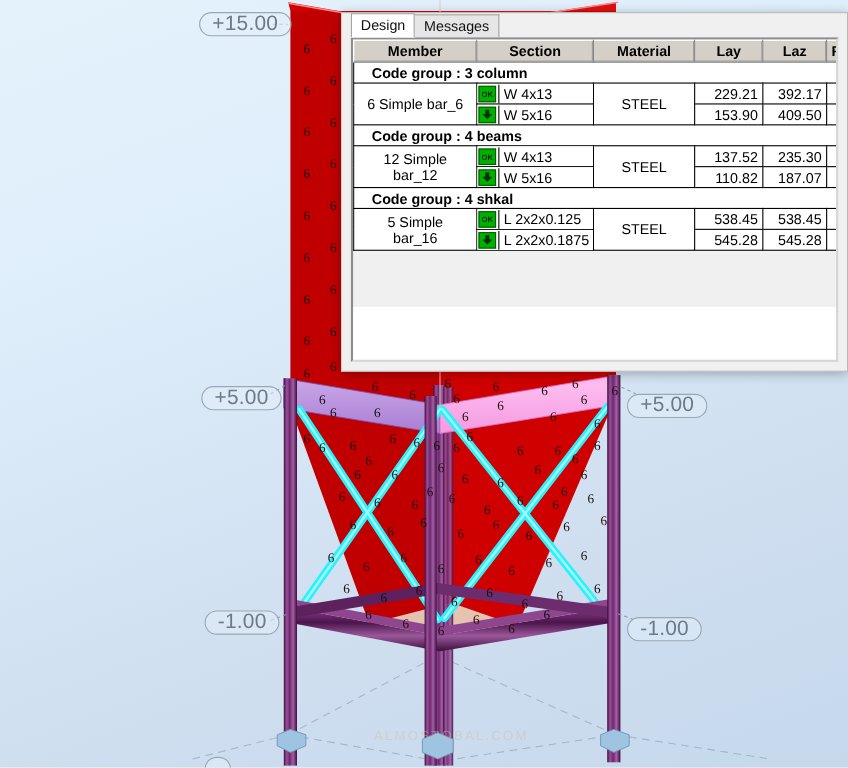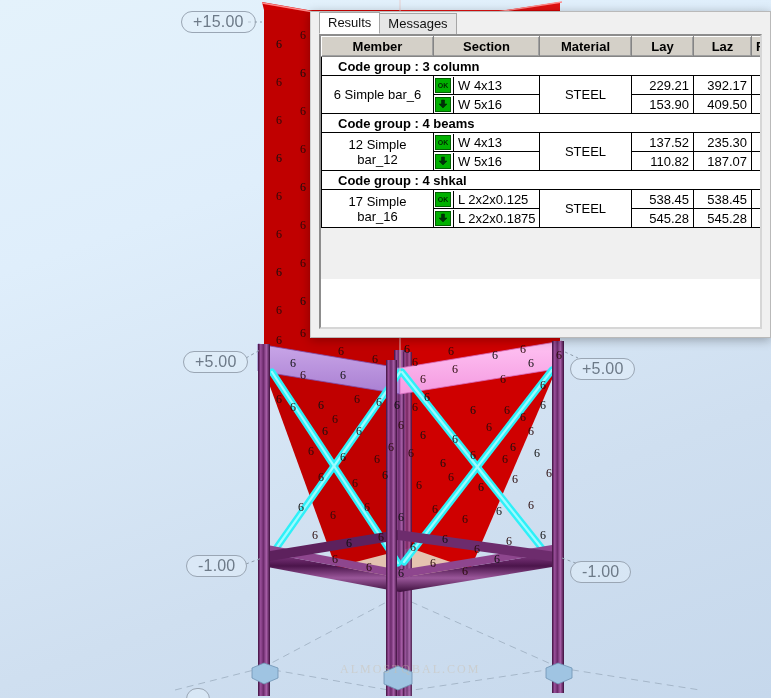--- a/index.html
+++ b/index.html
@@ -18,38 +18,38 @@
 
   
   #viewport { position:absolute; inset:0; }
 
   .lvl-tag {
     position: absolute;
     border: 1px solid #9aa6b4;
     border-radius: 11px;
     background: rgba(226,238,250,0.55);
     color: #6d7a88;
-    font-size: 16px;
+    font-size: 19px;
     line-height: 20px;
     height: 22px;
     padding: 0 11px;
     white-space: nowrap;
     letter-spacing: .2px;
   }
 
   
   .watermark {
     position:absolute;
     color: rgba(214,196,170,0.55);
     font-size: 34px;
     letter-spacing: 1px;
     user-select:none;
     white-space:nowrap;
   }
-  .watermark.sub { font-size: 12px; color: rgba(205,190,170,0.45); letter-spacing:2px;font-family:Liberation Serif, serif; }
+  .watermark.sub { font-size: 12px; color: rgba(205,190,170,0.45); letter-spacing:2px; }
 
   
   svg.scene { position:absolute; left:0; top:0; width:771px; height:698px; }
 
   .mlabel {
     position:absolute;
     font-size: 12px;
     font-family: "Liberation Serif", serif;
     color:#2a0a0a;
     user-select:none;
@@ -395,21 +395,21 @@
     <div class="lvl-tag" style="left:186px; top:555px;">-1.00</div>
     <div class="lvl-tag" style="left:570px; top:561px;">-1.00</div>
 
     <div class="lvl-tag" style="left:186px; top:688px; overflow:hidden;"></div>
   </div>
 
   <div id="dialog">
 
 
     <div id="tabstrip">
-      <div class="tab active">Results</div>
+      <div class="tab active">Design</div>
       <div class="tab">Messages</div>
     </div>
 
     <div id="tablewrap">
       <table class="grid">
         <colgroup>
           <col style="width:112px">
           <col style="width:106px">
           <col style="width:92px">
           <col style="width:62px">
@@ -501,21 +501,21 @@
             <td class="num">110.82</td>
             <td class="num">187.07</td>
             <td class="blank"></td>
           </tr>
 
           <tr>
             <td class="grp" colspan="6">Code group :  4  shkal</td>
           </tr>
           <tr>
             <td class="member" rowspan="2">
-              <div>17  Simple</div>
+              <div>5  Simple</div>
               <div>bar_16</div>
             </td>
             <td class="sec">
               <div class="seccell">
                 <span class="secico">
                   <svg width="10" height="9" viewBox="0 0 10 9">
                     <text x="5" y="7" font-size="7" font-family="Liberation Sans, sans-serif" fill="#002800" text-anchor="middle" font-weight="bold">OK</text>
                   </svg>
                 </span>
                 <span class="sectxt">L 2x2x0.125</span>

